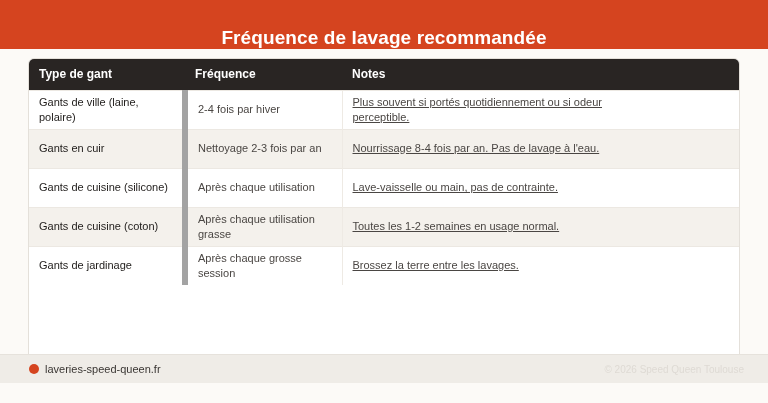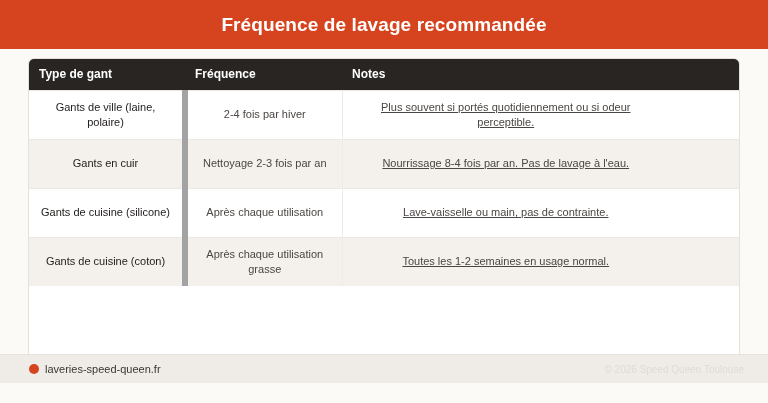--- a/index.html
+++ b/index.html
@@ -4,41 +4,41 @@
   <style>
     * { box-sizing: border-box; margin: 0; padding: 0; }
     html, body {
       width: 768px; height: 403px; overflow: hidden;
       background: #fcfaf7;
       font-family: "Liberation Sans", sans-serif;
     }
     .header {
       position: absolute; left: 0; top: 0; width: 768px; height: 49px;
       background: #d5441f;
-      display: flex; align-items: center; justify-content: center;
+      display: flex; align-items: flex-end; justify-content: center;
     }
     .header h1 {
       color: #ffffff; font-size: 19px; font-weight: bold; letter-spacing: 0.1px;
     }
     .table-card {
       position: absolute; left: 28px; top: 58px; width: 712px; height: 304px;
       background: #ffffff;
       border: 1px solid #e4e0da;
       border-radius: 6px;
       overflow: hidden;
     }
     table { width: 100%; border-collapse: collapse; table-layout: fixed; }
     thead tr { background: #292523; height: 31px; }
     th {
       color: #ffffff; font-size: 12px; font-weight: bold; text-align: left;
       padding: 0 10px; vertical-align: middle; margin-top: 16px;
     }
     th.c1 { width: 156px; }
     th.c2 { width: 157px; }
-    tbody tr { height: 49px; text-align: center; }
+    tbody tr { height: 39px; }
     tbody tr:nth-child(even) { background: #f4f1ec; }
     tbody tr:nth-child(odd) { background: #ffffff; }
     td {
       font-size: 11px; color: #3f3b38; line-height: 15px;
       padding: 0 10px; vertical-align: middle;
       border-top: 1px solid #ece8e2;
     }
     td.c1 { font-weight: normal; color: #1f1c1a; }
     td.c2 { border-left: 6px solid #a3a3a3; color: #4a4643; }
     td.c3 { border-left: 1px solid #eeeae4; color: #4a4643; padding-right: 80px; text-decoration: underline; }
@@ -87,20 +87,25 @@
       <tr>
         <td class="c1">Gants de cuisine (silicone)</td>
         <td class="c2">Après chaque utilisation</td>
         <td class="c3">Lave-vaisselle ou main, pas de contrainte.</td>
       </tr>
       <tr>
         <td class="c1">Gants de cuisine (coton)</td>
         <td class="c2">Après chaque utilisation grasse</td>
         <td class="c3">Toutes les 1-2 semaines en usage normal.</td>
       </tr>
+      <tr>
+        <td class="c1">Gants de jardinage</td>
+        <td class="c2">Après chaque grosse session</td>
+        <td class="c3">Brossez la terre entre les lavages.</td>
+      </tr>
     </tbody>
   </table>
 </div>
 
 <div class="footer">
   <div class="footer-left">
     <span class="dot"></span>
     <span class="site">laveries-speed-queen.fr</span>
   </div>
   <span class="copyright">© 2026 Speed Queen Toulouse</span>

